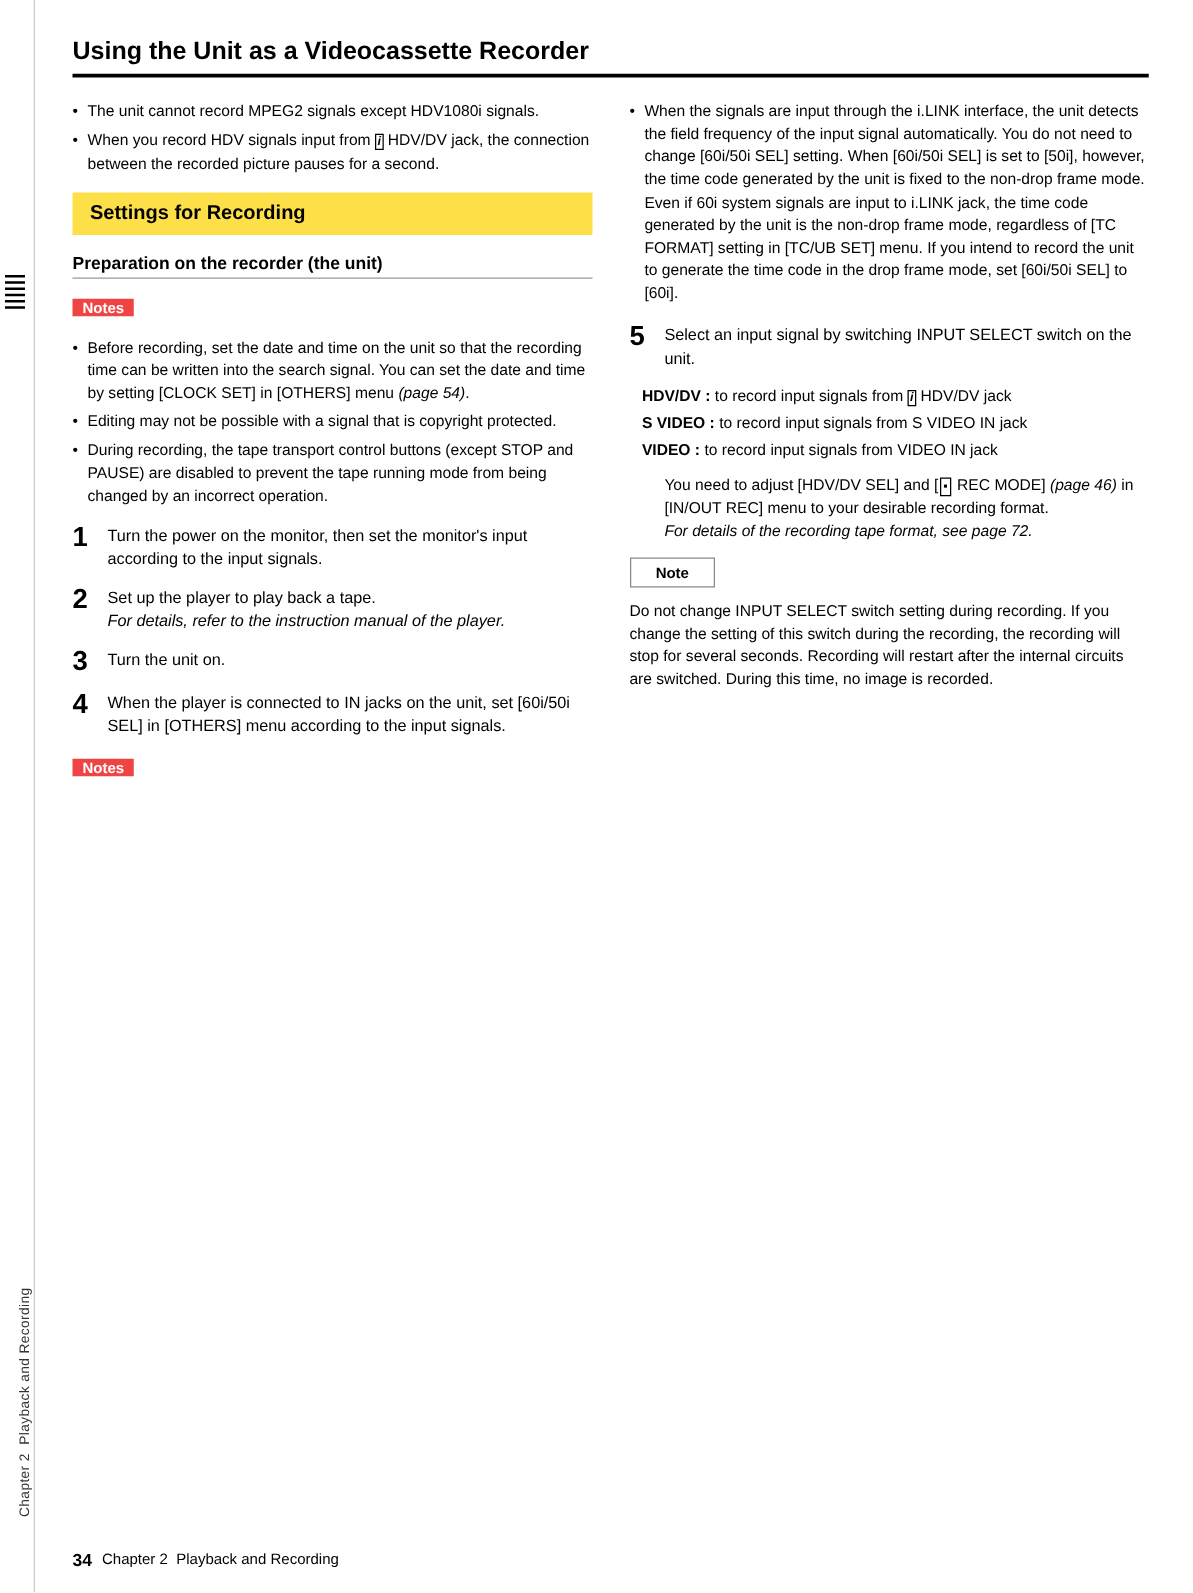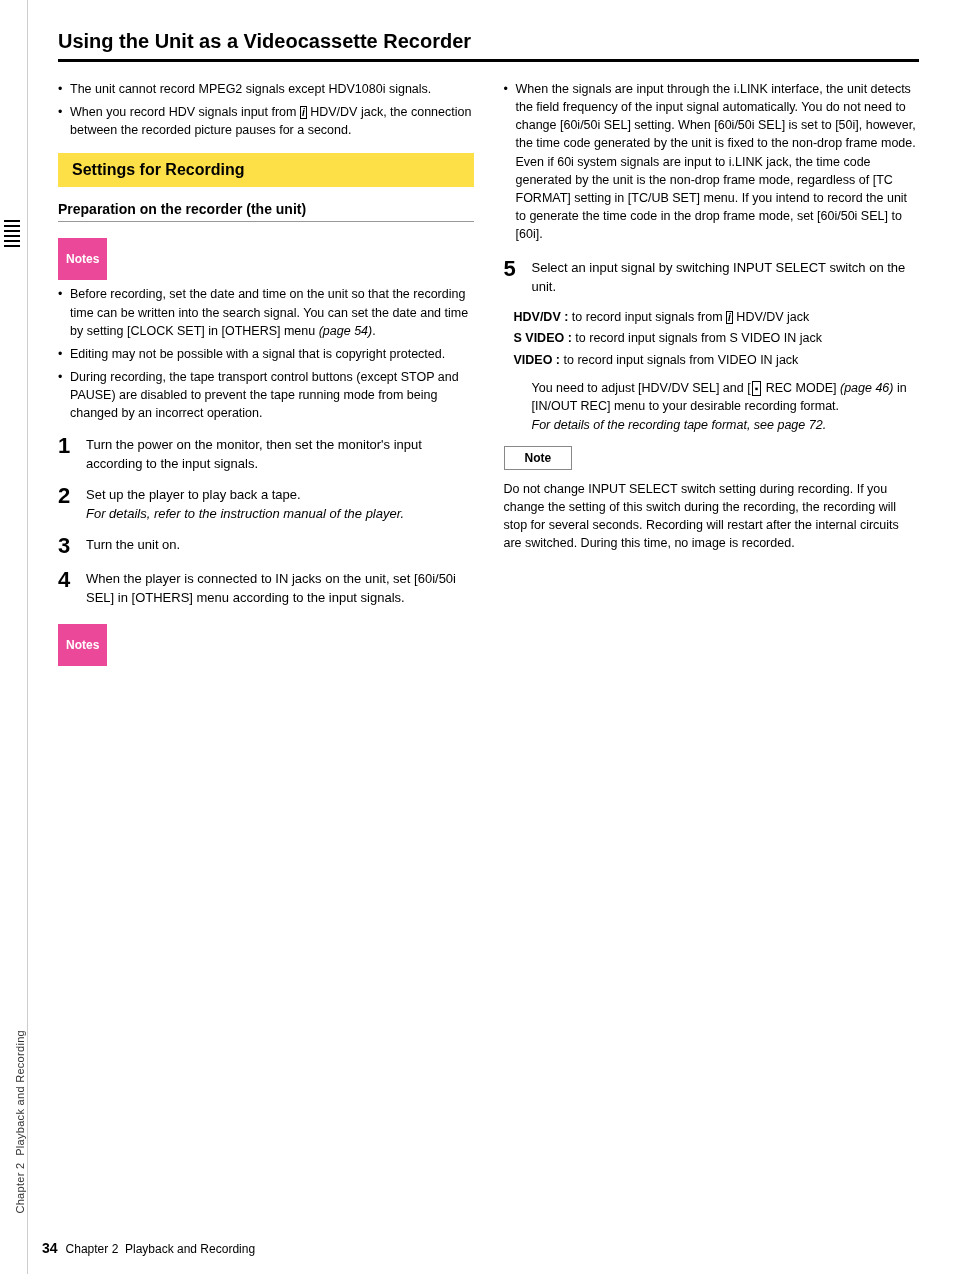--- a/index.html
+++ b/index.html
@@ -131,27 +131,27 @@
     .section-heading {
       font-size: 14px;
       font-weight: bold;
       border-bottom: 1px solid #999;
       padding-bottom: 4px;
       margin-bottom: 12px;
     }
 
     
     .notes-box {
-      background: #ec4899;
+      background: #ef4444;
       color: #fff;
-      padding: 14px 8px;
+      padding: 0 8px;
       display: inline-block;
       font-size: 12px;
       font-weight: bold;
-      margin-bottom: 5px;
+      margin-bottom: 16px;
       margin-top: 4px;
     }
 
     
     .step {
       display: flex;
       margin-bottom: 12px;
       align-items: flex-start;
     }
 
@@ -195,24 +195,24 @@
     }
 
     .signal-label {
       font-weight: bold;
     }
 
     
     .footer {
       position: absolute;
       bottom: 18px;
-      left: 14px;
+      left: 30px;
       right: 35px;
       display: flex;
-      align-items: flex-end;
+      align-items: flex-start;
       font-size: 12px;
       margin-top: 24px;
     }
 
     .footer-page {
       font-weight: bold;
       font-size: 14px;
       margin-right: 8px;
     }
 

